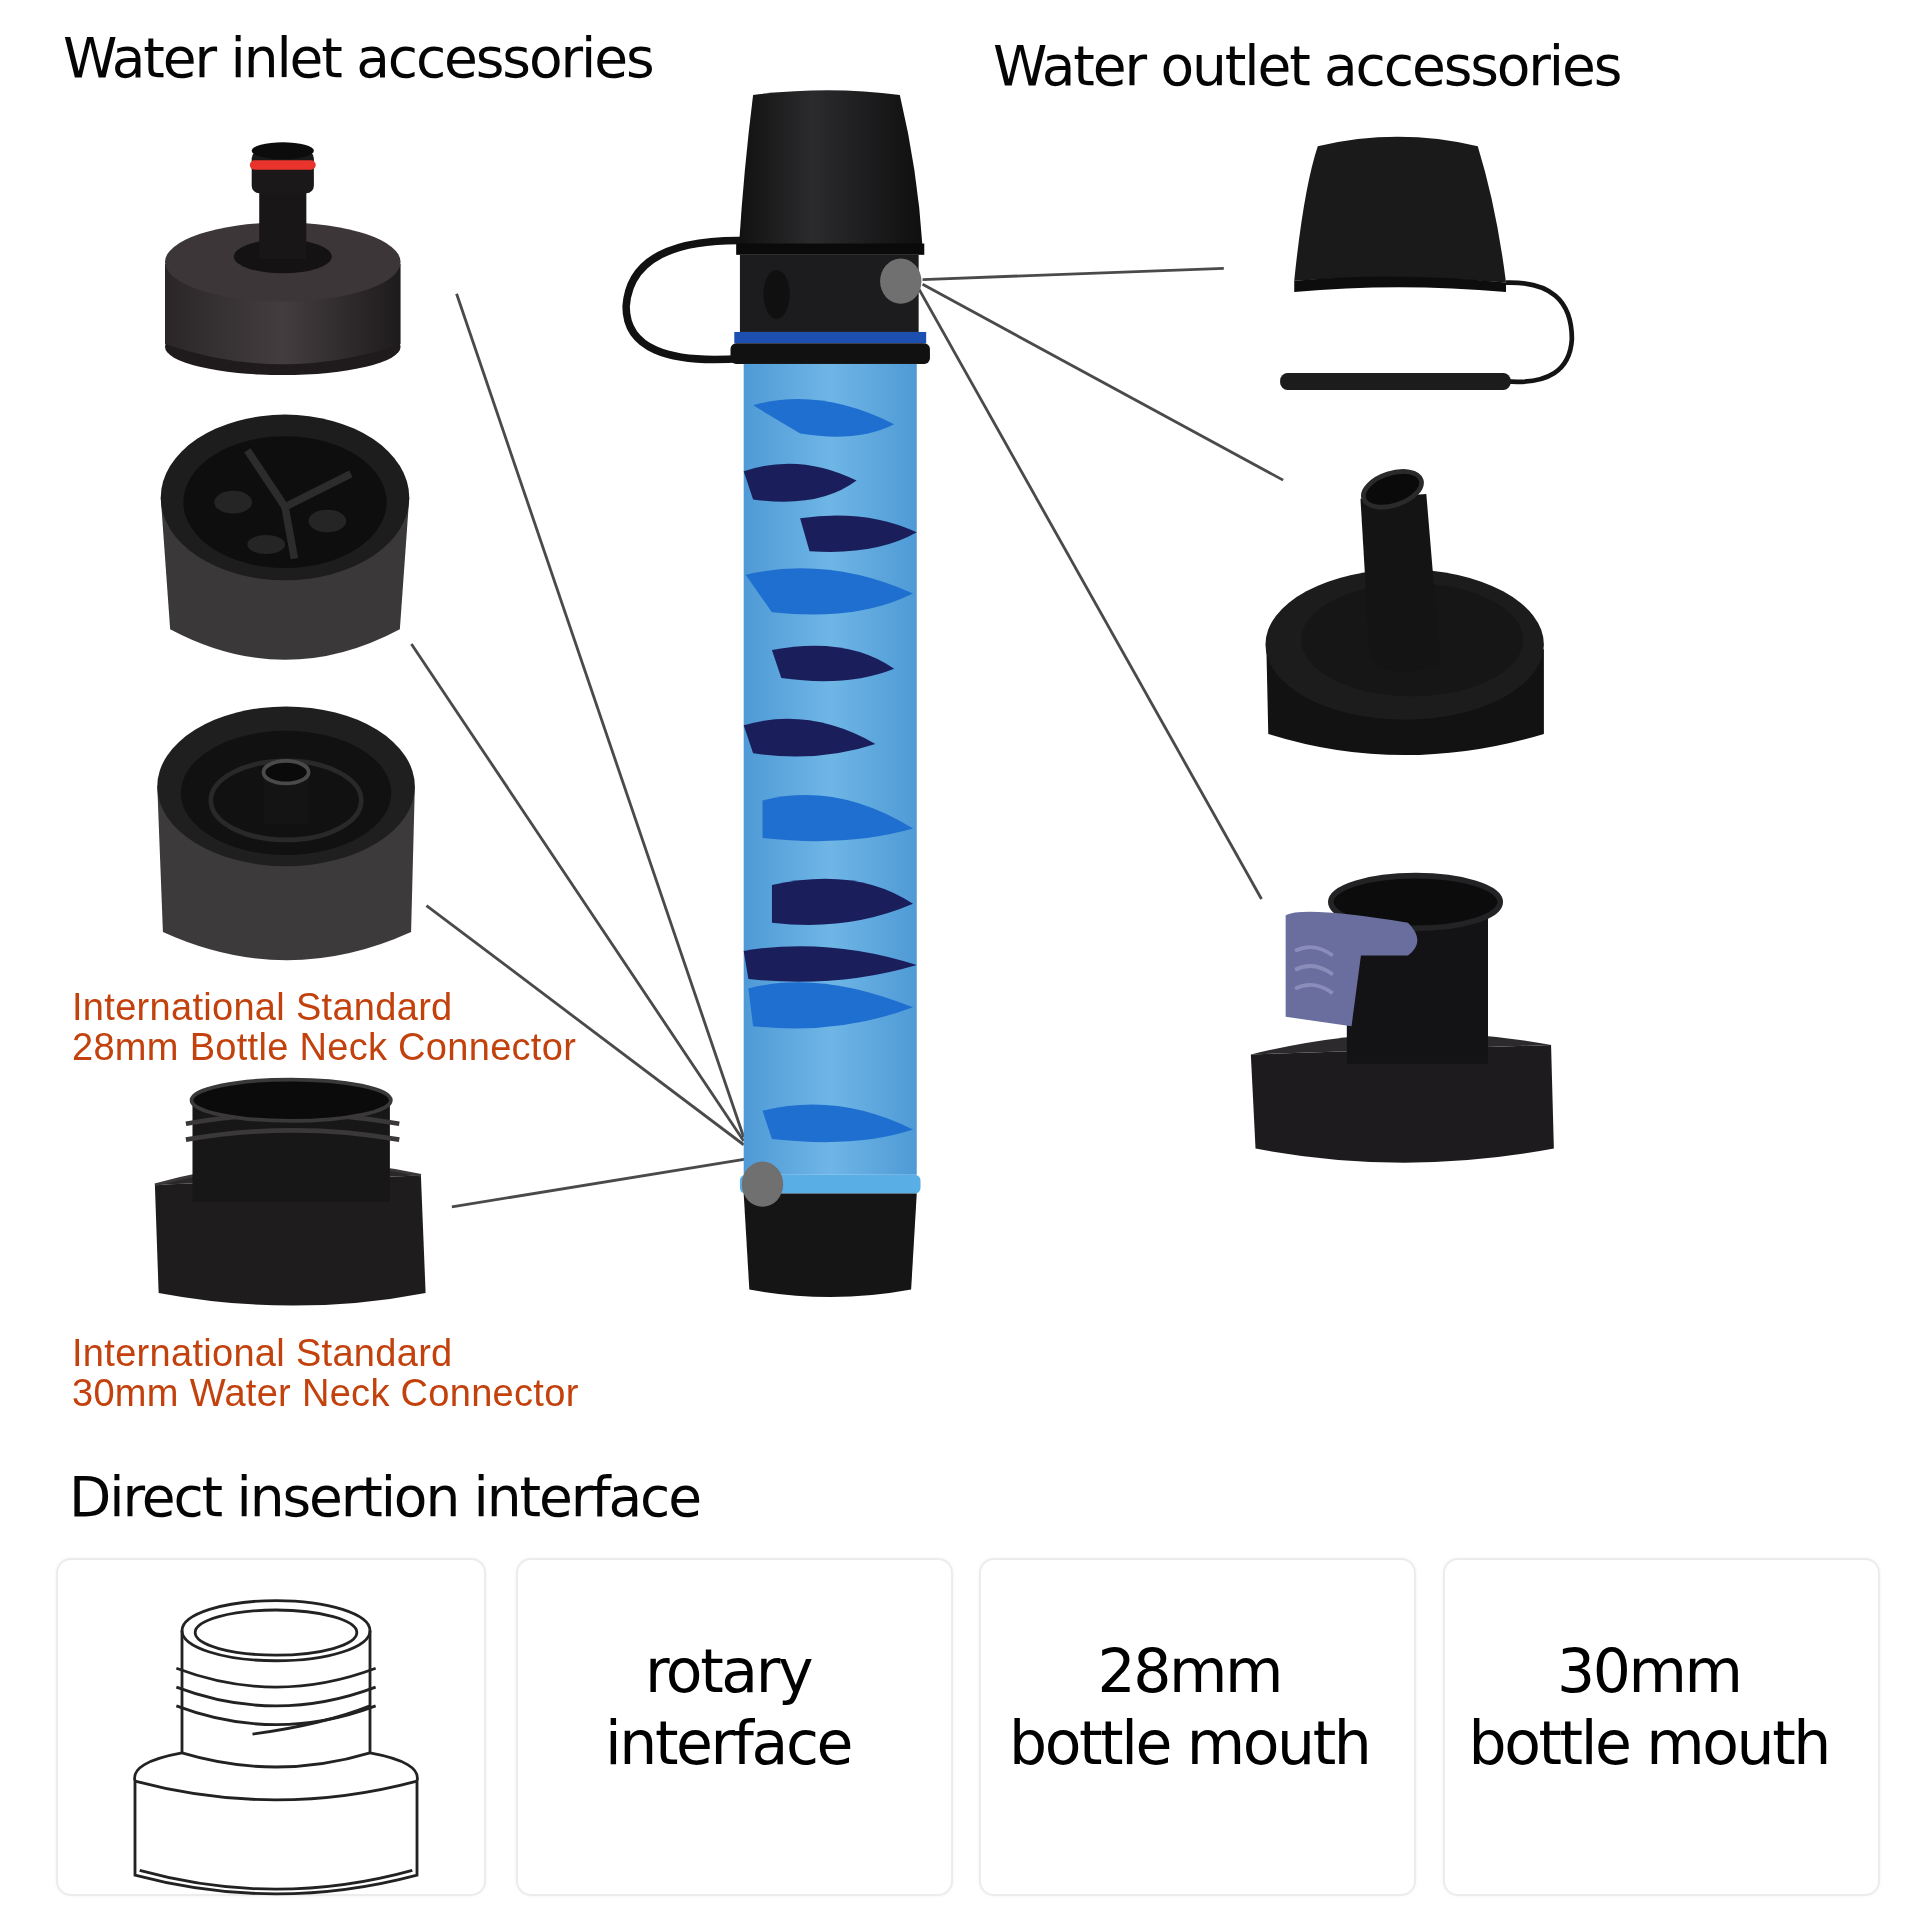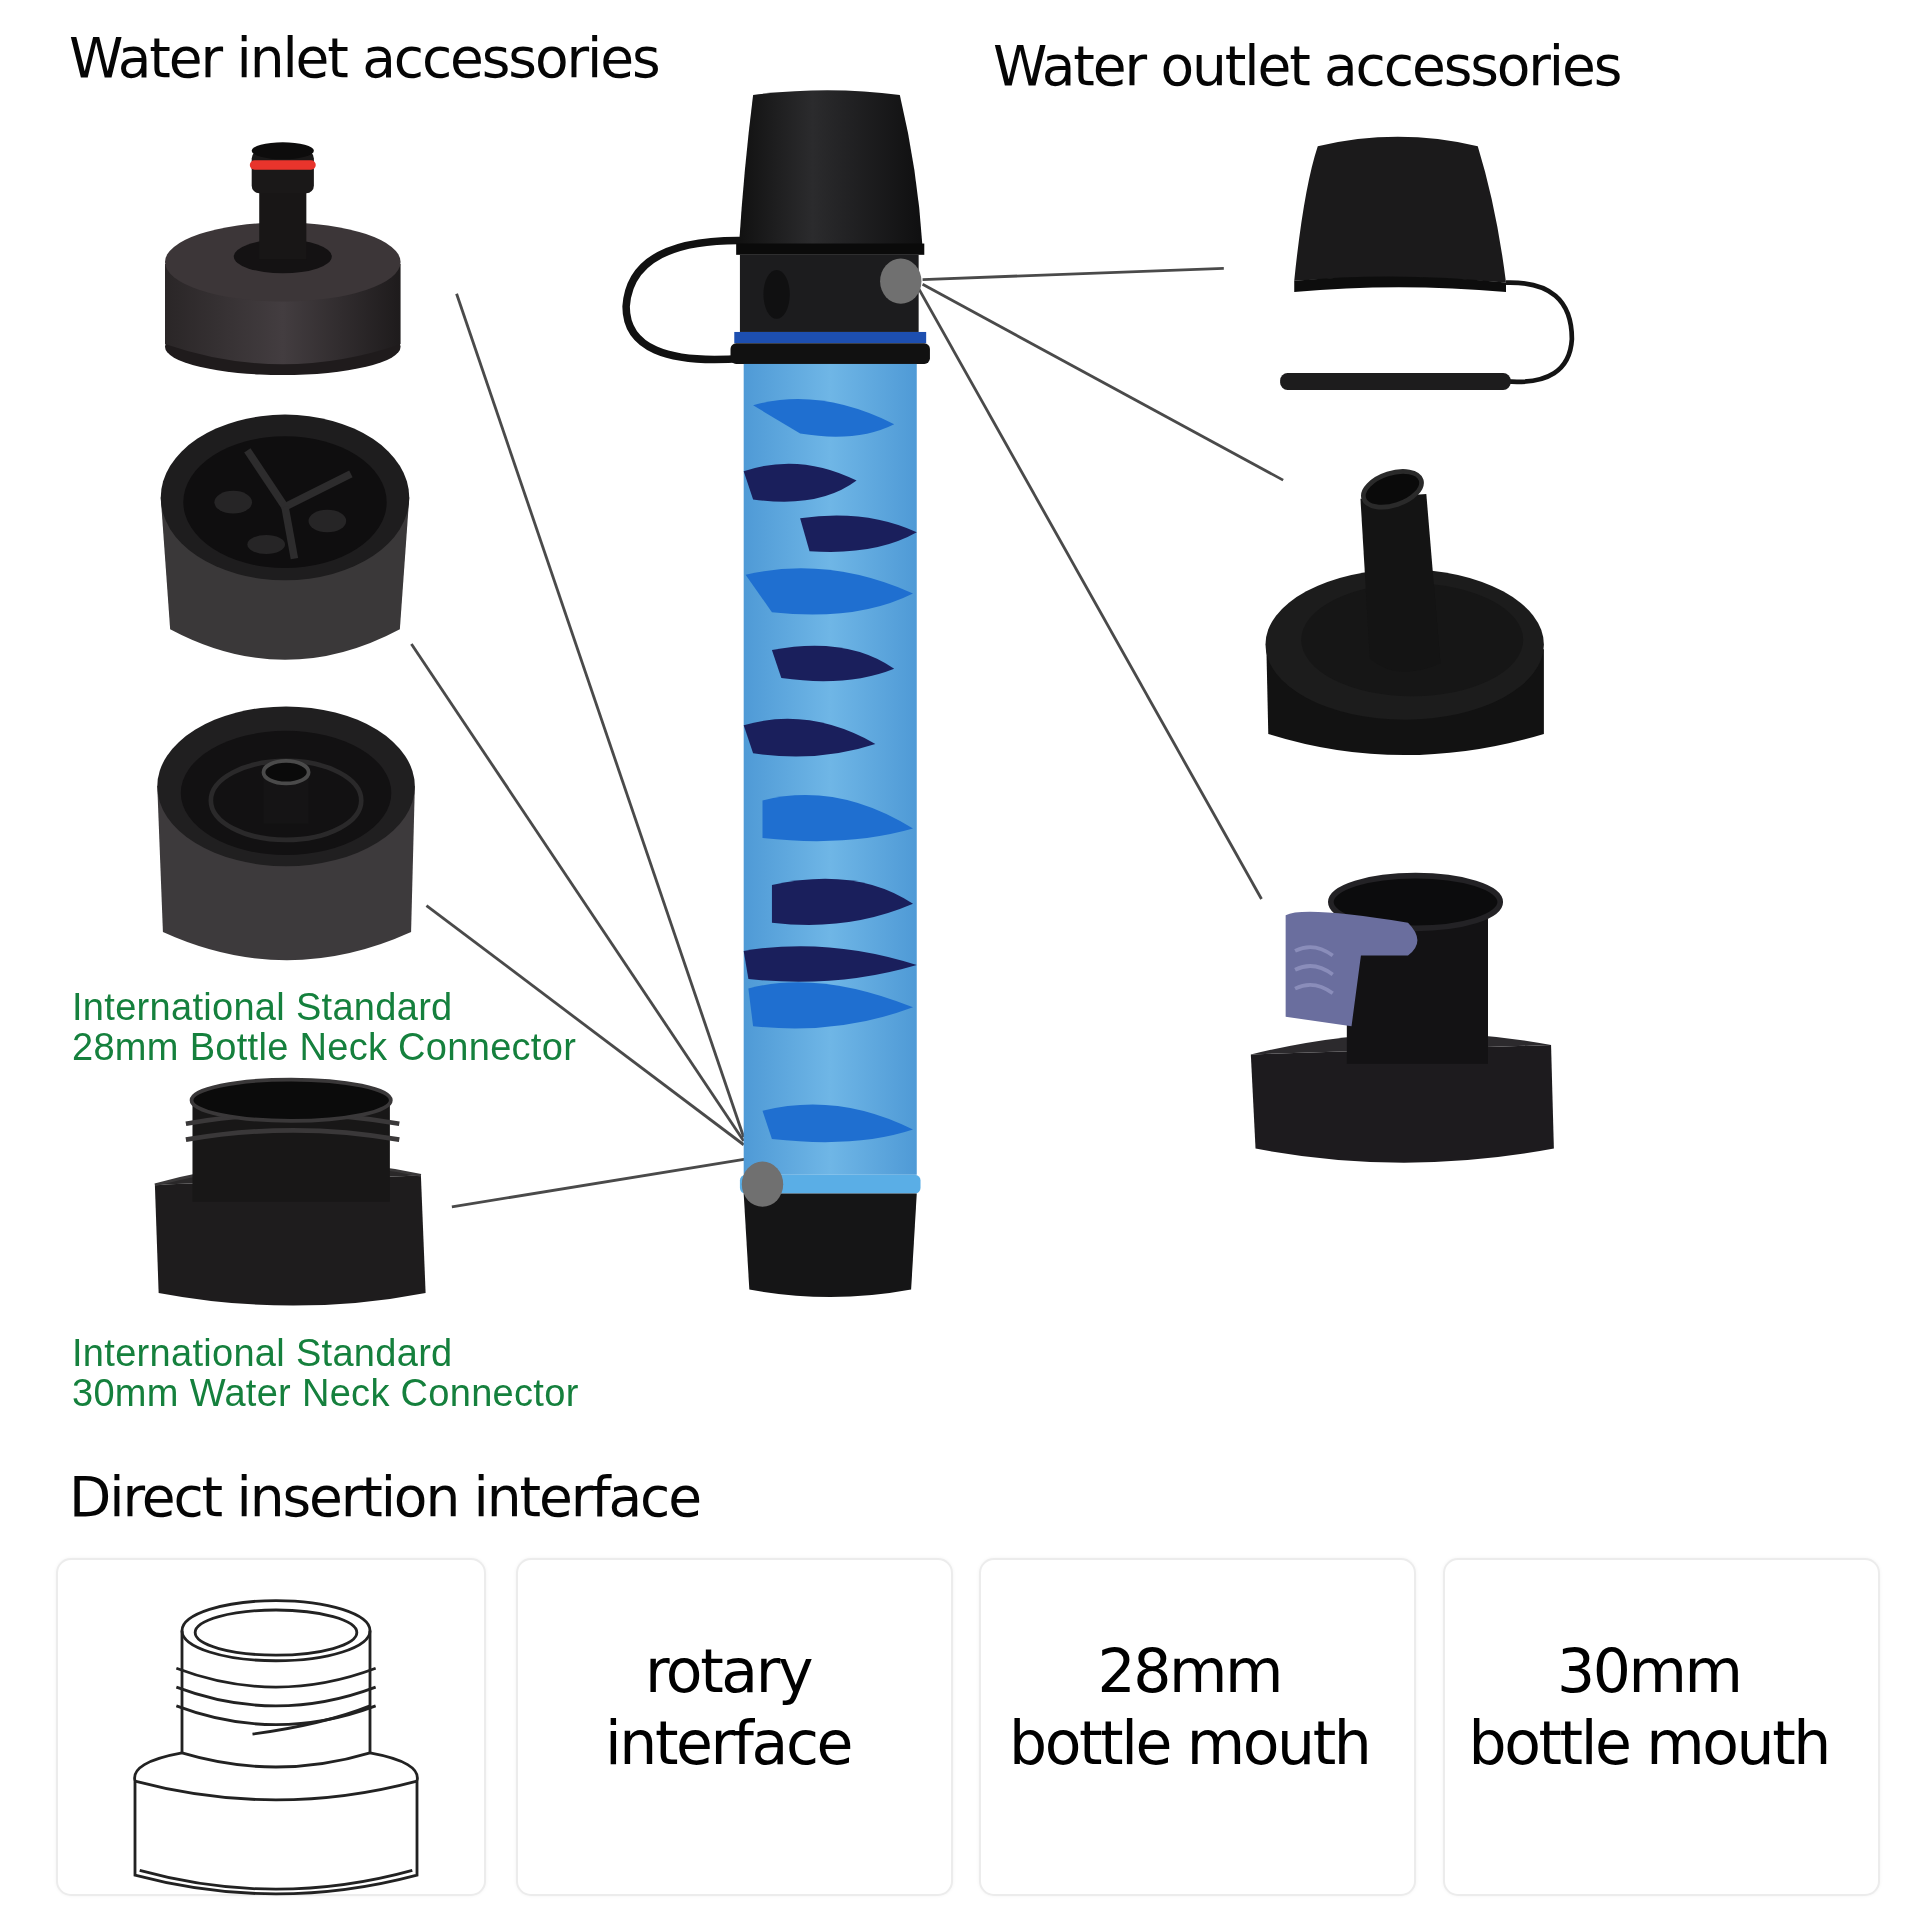--- a/index.html
+++ b/index.html
@@ -1,27 +1,27 @@
 <!DOCTYPE html>
 <html style="font-size:15px"><head>
 <meta charset="utf-8">
 <style>
   html, body { margin: 0; padding: 0; background: #ffffff; }
   body { width: 1928px; height: 1928px; position: relative; overflow: hidden; font-family: "DejaVu Sans", sans-serif; color: #000; }
   .abs { position: absolute; }
   .heading { font-family: "DejaVu Sans", sans-serif; font-size: 55px; letter-spacing: -2.1px; font-weight: 500; white-space: nowrap; color: #050505; }
-  .caption { font-family: "Liberation Sans", sans-serif; font-size: 38px; line-height: 40px; color: #15803d; white-space: nowrap; letter-spacing: 0.3px; }
+  .caption { font-family: "Liberation Sans", sans-serif; font-size: 38px; line-height: 40px; color: #c2410c; white-space: nowrap; letter-spacing: 0.3px; }
   .card { position: absolute; top: 1558px; height: 334px; border: 2.8px solid #ececec; border-radius: 15px; background: #fff; box-shadow: 0 0 3.8px rgba(0,0,0,0.05); }
   .card-text { position: absolute; font-family: "DejaVu Sans", sans-serif; font-size: 60px; line-height: 72px; letter-spacing: -2.4px; white-space: nowrap; color: #000; text-align: center; }
   svg { position: absolute; overflow: visible; }
 </style>
 </head>
 <body>
 
-<div class="abs heading" style="left:69px; top:26px;text-align:right;">Water inlet accessories</div>
+<div class="abs heading" style="left:63px; top:26px;text-align:right;">Water inlet accessories</div>
 <div class="abs heading" style="left:993px; top:34px;">Water outlet accessories</div>
 <div class="abs heading" style="left:69px; top:1465px;">Direct insertion interface</div>
 
 <div class="abs caption" style="left:72px; top:987px;">
   <div>International Standard</div>
   <div>28mm Bottle Neck Connector</div>
 </div>
 <div class="abs caption" style="left:72px; top:1333px;">
   <div>International Standard</div>
   <div>30mm Water Neck Connector</div>

